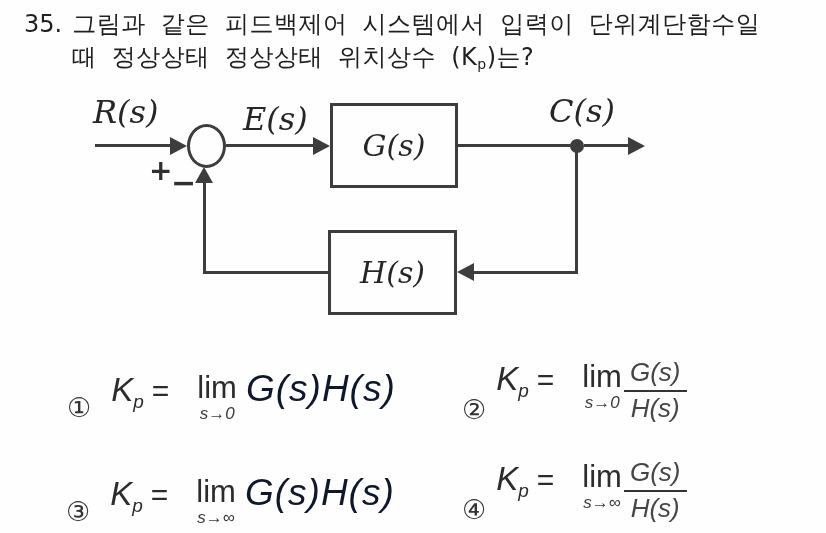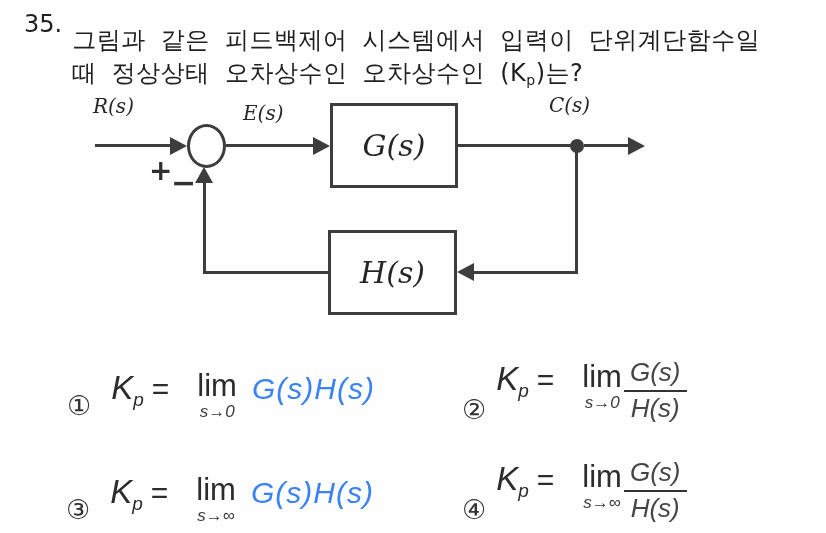--- a/index.html
+++ b/index.html
@@ -4,67 +4,67 @@
 <style>
   html,body { margin:0; padding:0; }
   .page {
     position:relative; width:826px; height:533px;
     background:#fefefe; overflow:hidden;
     font-family:"DejaVu Sans","Liberation Sans",sans-serif;
   }
   
   .question { position:absolute; left:24px; top:8px; display:flex; color:#1f1f1f; }
   .q-num { font-size:24px; line-height:33px; margin-right:10px; }
-  .q-text { width:700px; font-size:24px; line-height:33px; word-spacing:7px; letter-spacing:0.5px;margin-top:16px; }
+  .q-text { width:700px; font-size:24px; line-height:33px; word-spacing:7px; letter-spacing:0.5px; }
   .q-line { display:block; }
   .q-sub { font-size:14px; vertical-align:-4px; }
   
   .wire { position:absolute; background:#3d3d3d; }
   .arr { position:absolute; width:0; height:0; }
   .arr-r { border-left:17px solid #3d3d3d; border-top:9px solid transparent; border-bottom:9px solid transparent; }
   .arr-l { border-right:17px solid #3d3d3d; border-top:9px solid transparent; border-bottom:9px solid transparent; }
   .arr-u { border-bottom:16px solid #3d3d3d; border-left:9px solid transparent; border-right:9px solid transparent; }
   .sum { position:absolute; border:3px solid #3d3d3d; border-radius:50%; background:#fefefe; box-sizing:border-box; }
   .blk {
     position:absolute; border:3px solid #3d3d3d; background:#fefefe; box-sizing:border-box;
     display:flex; align-items:center; justify-content:center;
   }
   .blk-label { font-family:"DejaVu Serif","Liberation Serif",serif; font-style:italic; font-size:30px; color:#262626; }
-  .sig { position:absolute; font-family:"DejaVu Serif","Liberation Serif",serif; font-style:italic; font-size:20px; color:#262626; line-height:1; }
+  .sig { position:absolute; font-family:"DejaVu Serif","Liberation Serif",serif; font-style:italic; font-size:32px; color:#262626; line-height:1; }
   .dot { position:absolute; width:14px; height:14px; border-radius:50%; background:#3d3d3d; }
   .pm { position:absolute; font-weight:bold; color:#303030; line-height:1; }
   
   .option { position:absolute; display:flex; align-items:flex-end; }
   .opt-num { font-size:27px; color:#333; line-height:1; margin-bottom:1px; }
   .formula {
     font-family:Liberation Sans, sans-serif; color:#2c2c2c;
     line-height:1; white-space:nowrap;
   }
   .kvar { font-style:italic; font-size:33px; }
   .ksub { font-style:italic; font-size:19px; vertical-align:-7px; }
   .eq { font-size:30px; margin:0 8px; }
   .lim { display:inline-block; text-align:center; vertical-align:-18px;margin-left:20px; }
   .limw { display:block; font-size:31px; line-height:1; }
   .lims { display:block; font-style:italic; font-size:17px; line-height:1; margin-top:2px; color:#3a3a3a; }
-  .fbody { font-style:italic; font-size:30px; margin-left:15px; letter-spacing:1px; color:#3b82f6; }
+  .fbody { font-style:italic; font-size:37px; margin-left:9px; letter-spacing:1px; color:#0f172a; }
   .frac { display:inline-block; text-align:center; vertical-align:-27px; margin-left:2px; }
   .fnum, .fden { display:block; font-style:italic; font-size:26px; line-height:1.15; padding:0 6px; color:#464646; }
   .fnum { border-bottom:2.5px solid #333; padding-bottom:2px; }
   .fden { padding-top:2px; }
 </style>
 </head>
 <body>
 
 <div class="page">
 
   <div class="question">
     <span class="q-num">35.</span>
     <div class="q-text">
       <span class="q-line">그림과 같은 피드백제어 시스템에서 입력이 단위계단함수일</span>
-      <span class="q-line"><span>때 정상상태 오차상수인 오차상수인 (</span><span>K</span><span class="q-sub">p</span><span>)는?</span></span>
+      <span class="q-line"><span>때 정상상태 정상상태 위치상수 (</span><span>K</span><span class="q-sub">p</span><span>)는?</span></span>
     </div>
   </div>
 
   <div>
 
     <span class="sig" style="left:93px; top:96px;">R(s)</span>
     <div class="wire" style="left:95px; top:144px; width:77px; height:3px;"></div>
     <div class="arr arr-r" style="left:170px; top:137px;"></div>
 
     <div class="sum" style="left:187px; top:124px; width:39px; height:44px;"></div>

